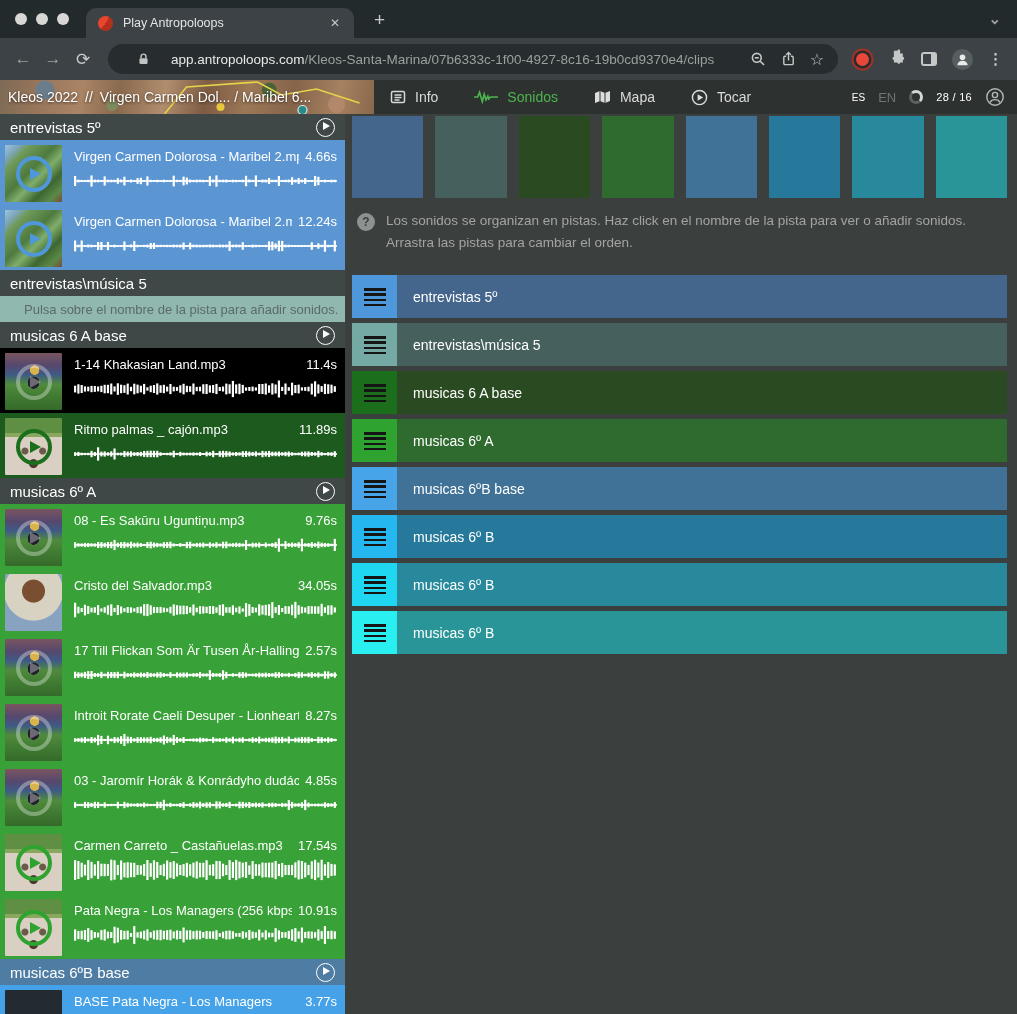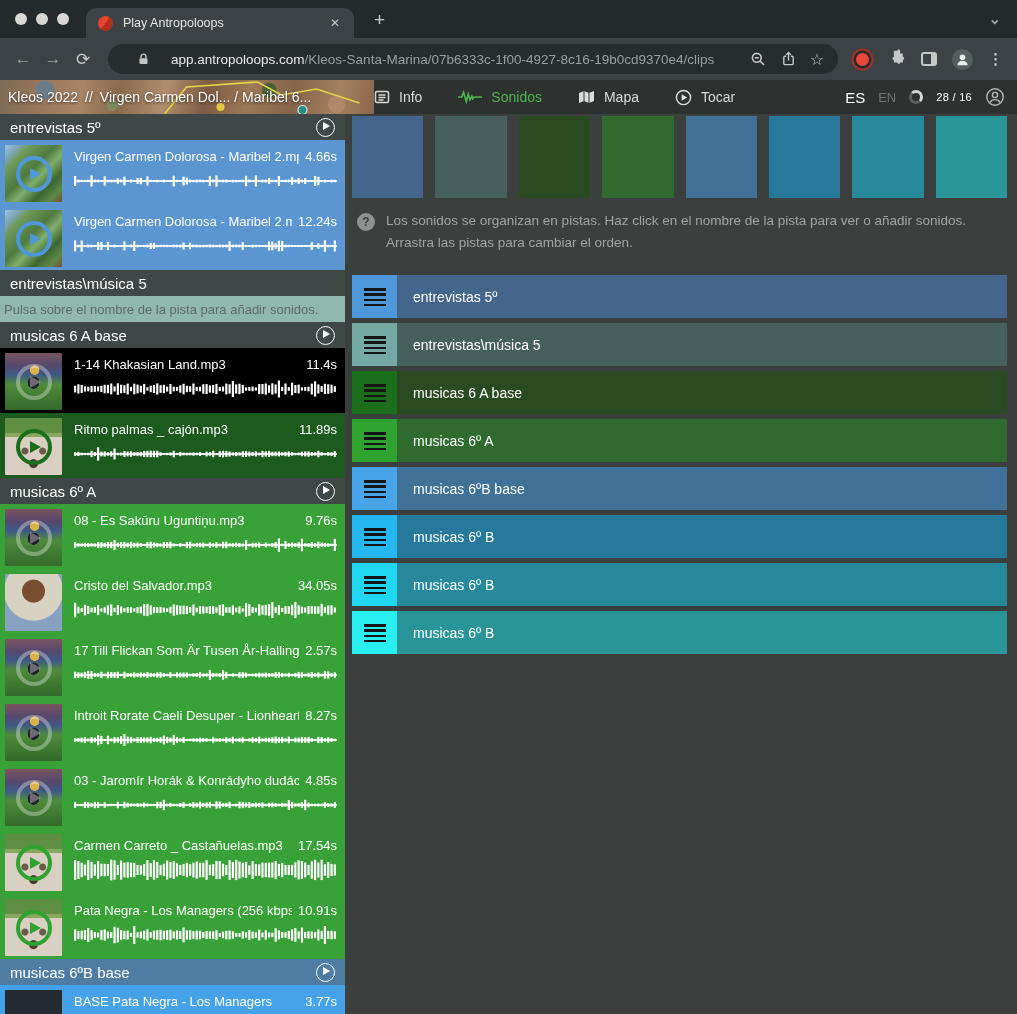--- a/index.html
+++ b/index.html
@@ -39,39 +39,39 @@
   .crumb-bg{position:absolute;inset:0;background:
      radial-gradient(circle at 72% 30%, #4a6239 0 7px, transparent 8px),
      radial-gradient(circle at 30% 75%, #7c8c5c 0 5px, transparent 6px),
      radial-gradient(circle at 90% 72%, #b2876a 0 8px, transparent 9px),
      radial-gradient(circle at 12% 30%, #6b7d8a 0 9px, transparent 10px),
      linear-gradient(100deg,#7d6a55 0,#97755a 10%,#aa8465 22%,#8a6a4e 32%,#b08d6d 44%,#7e5c44 55%,#9c7856 66%,#86644a 78%,#a5815f 90%,#8a684c 100%)}
   .crumb-svg{position:absolute;inset:0;width:100%;height:100%}
   .crumb-txt{position:relative;display:flex;align-items:center;color:#fff;font-size:14px;white-space:nowrap;overflow:hidden;text-shadow:0 1px 3px rgba(0,0,0,.65);width:100%}
   .crumb-sep{margin:0 7px;flex:none}
   .crumb-path{overflow:hidden;text-overflow:clip}
-  .nav{display:flex;align-items:center;}
+  .nav{display:flex;align-items:center;padding-left:16px}
   .nav-item{display:flex;align-items:center;gap:9px;color:#d9dbda;font-size:14px;margin-right:36px;cursor:default}
   .nav-item.active{color:#4db54d}
   .hdr-right{margin-left:auto;display:flex;align-items:center;gap:13px;padding-right:12px}
-  .lang-es{color:#fff;font-size:15px}
+  .lang-es{color:#fff;font-size:10px}
   .lang-en{color:#6f7574;font-size:13px}
   .spinner{width:14px;height:14px;border-radius:50%;border:3px solid #d4d7d6;border-left-color:#5b615f;border-bottom-color:#5b615f;flex:none}
   .counter{color:#fff;font-size:11px;font-weight:normal;letter-spacing:.3px}
 
   
   .content{display:flex;height:900px}
   .sidebar{width:345px;flex:none;overflow:hidden;background:#3f4846}
   .main{flex:1;overflow:hidden;padding:2px 10px 0 7px}
 
   .thead{height:26px;display:flex;align-items:center;padding:0 10px;background:#3f4846;color:#fff;font-size:15px}
   .thead-name{flex:1;white-space:nowrap;overflow:hidden}
   .play-btn{width:19px;height:19px;border:1.6px solid #fff;border-radius:50%;position:relative;flex:none}
   .play-btn::after{content:"";position:absolute;left:5.5px;top:3.8px;border-left:7px solid #fff;border-top:4.3px solid transparent;border-bottom:4.3px solid transparent}
-  .tmsg{height:26px;display:flex;align-items:center;padding:0 4px;font-size:13px;white-space:nowrap;overflow:hidden}
+  .tmsg{height:26px;display:flex;align-items:center;padding:0 24px;font-size:13px;white-space:nowrap;overflow:hidden}
 
   .clip{height:65px;display:flex;padding:5px 8px 0 5px}
   .thumb{width:57px;height:57px;flex:none;position:relative;border-radius:1px}
   .thumb-patio{background:linear-gradient(135deg,#9ec3d8 0%,#7fa8c0 12%,#6f9a5a 22%,#4e7a3e 45%,#7fae6b 58%,#3e6631 74%,#5a8a48 88%,#7b4a35 100%)}
   .thumb-footballer{background:radial-gradient(ellipse at 50% 52%, #23202e 0 14%, transparent 15%),radial-gradient(circle at 52% 30%, #d8b24a 0 9%, transparent 10%),linear-gradient(180deg,#7a5560 0%,#55486e 22%,#3f5a85 38%,#4f8a3d 55%,#3f7a32 78%,#356a2a 100%)}
   .thumb-dog{background:radial-gradient(circle at 35% 58%, #6b5a4a 0 3px, transparent 4px),radial-gradient(circle at 66% 58%, #6b5a4a 0 3px, transparent 4px),radial-gradient(circle at 50% 80%, #4a3a30 0 4px, transparent 5px),linear-gradient(180deg,#5f8f43 0 26%,#87a85e 26% 33%,#d9cfc2 33% 100%)}
   .thumb-monkey{background:radial-gradient(circle at 50% 30%, #7a4e30 0 11px, #d8d2c2 12px 29px, #87a3c0 30px)}
   .thumb-dark{background:linear-gradient(180deg,#232b31 0 60%,#2e3a44 100%)}
   .ovl{position:absolute;inset:0;display:flex;align-items:center;justify-content:center}
   .ring{width:36px;height:36px;border-radius:50%;border:4px solid var(--oc);display:flex;align-items:center;justify-content:center}

